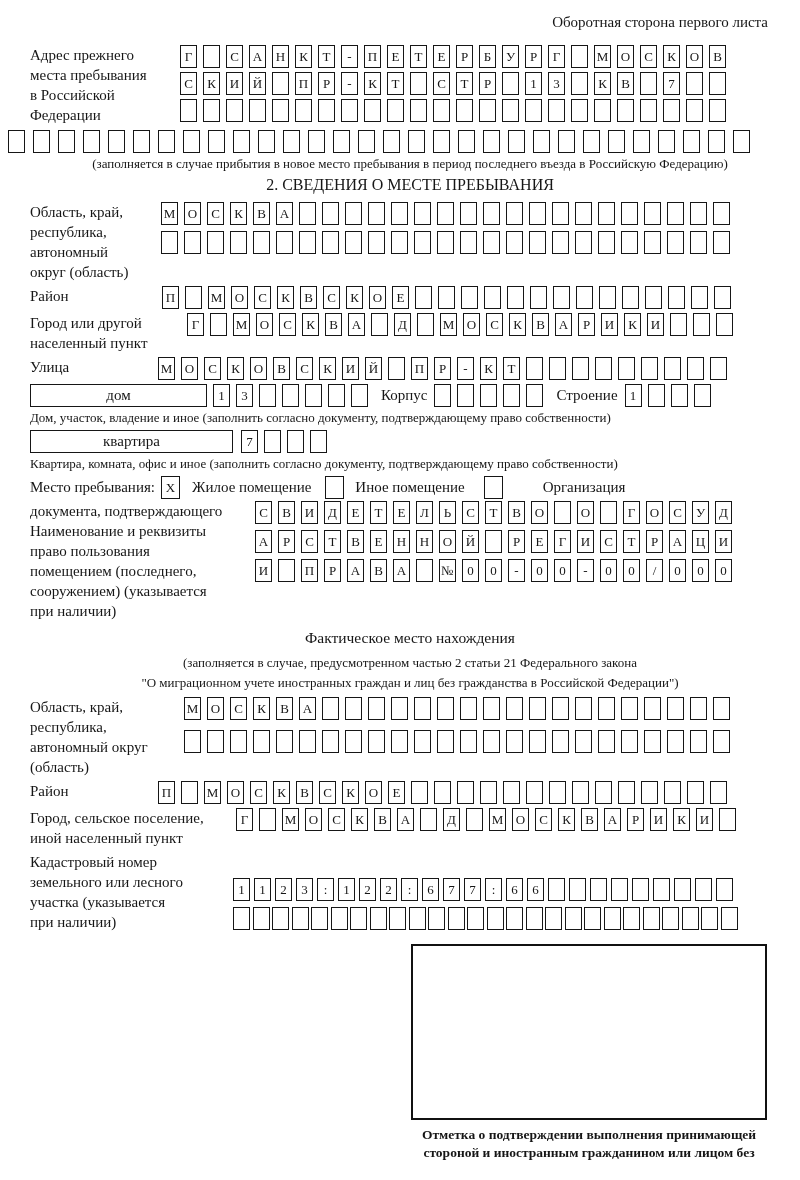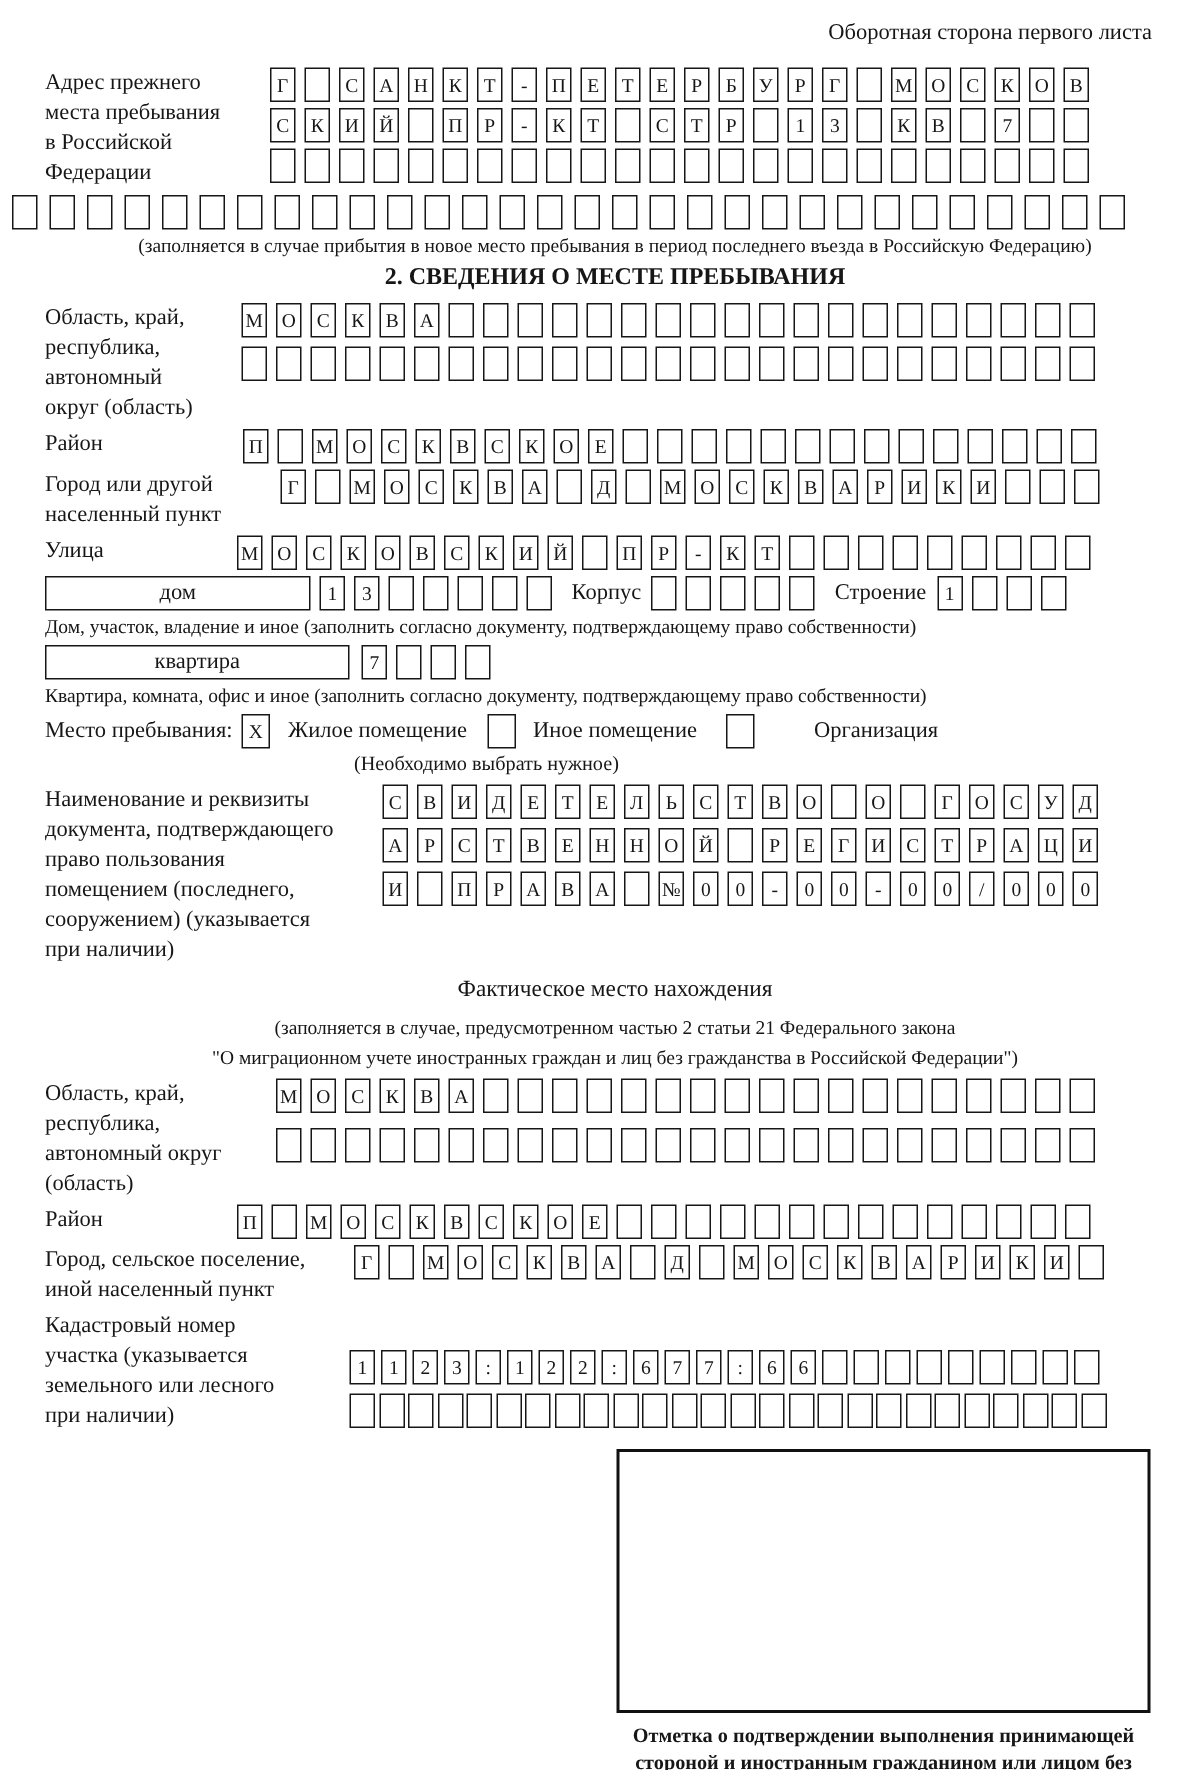--- a/index.html
+++ b/index.html
@@ -16,21 +16,21 @@
   .box{flex:0 0 auto;width:15px;height:21px;border:1.6px solid #161616;margin-right:6px;
        display:inline-flex;align-items:center;justify-content:center;font-size:13px;background:#fff}
   .g8 .box{margin-right:8px}
   .g4 .box{margin-right:4px}
   .g2 .box{margin-right:2.5px}
   .lw150{width:150px}.lw131{width:131px}.lw132{width:132px}.lw157{width:157px}
   .lw128{width:128px}.lw225{width:225px}.lw154{width:154px}.lw206{width:206px}.lw203{width:203px}
   .fullrow{margin:4px 0 3px -22px}
   .caption{font-size:13px;margin:1px 0 4px}
   .center{text-align:center}
-  .sect-title{text-align:center;font-weight:bold;font-size:16px;margin:2px 0 8px}
+  .sect-title{text-align:center;font-weight:normal;font-size:16px;margin:2px 0 8px}
   .sub-title{text-align:center;font-weight:normal;font-size:15.5px;margin:8px 0 8px}
   .inlinerow{display:flex;align-items:center;margin:1px 0 3px}
   .wbox{border:1.8px solid #161616;height:23px;display:flex;align-items:center;justify-content:center;font-size:15px;box-sizing:border-box}
   .wbox.dom{width:177px;margin-right:6px}
   .wbox.kv{width:203px;margin-right:8px}
   .ilabel{font-size:15px;padding:0 7px;white-space:nowrap}
   .stayrow{display:flex;align-items:center;margin:3px 0 2px;font-size:15px}
   .cbox{flex:0 0 auto;width:17px;height:21px;border:1.6px solid #161616;display:inline-flex;
         align-items:center;justify-content:center;font-size:13px}
   .stay-note{font-size:13.5px;margin:0 0 6px 206px}
@@ -372,26 +372,25 @@
 
   <div class="stayrow">
     <span>Место пребывания:</span>
     <span class="cbox" style="margin-left:6px">X</span>
     <span style="margin-left:12px">Жилое помещение</span>
     <span class="cbox" style="margin-left:14px"></span>
     <span style="margin-left:11px">Иное помещение</span>
     <span class="cbox" style="margin-left:19px"></span>
     <span style="margin-left:40px">Организация</span>
   </div>
-  <div class="stay-note">(Необходимо выбрать нужное)</div>
 
   <div class="field">
     <div class="flabel lw225">
+        <div>документа, подтверждающего</div>
         <div>Наименование и реквизиты</div>
-        <div>документа, подтверждающего</div>
         <div>право пользования</div>
         <div>помещением (последнего,</div>
         <div>сооружением) (указывается</div>
         <div>при наличии)</div>
       </div>
     <div class="rows vg6">
       <div class="boxrow">
           <span class="box">С</span>
           <span class="box">В</span>
           <span class="box">И</span>
@@ -588,22 +587,22 @@
         <span class="box">И</span>
         <span class="box">К</span>
         <span class="box">И</span>
         <span class="box"></span>
       </div>
   </div>
 
   <div class="field">
     <div class="flabel lw203">
         <div>Кадастровый номер</div>
+        <div>земельного или лесного</div>
         <div>участка (указывается</div>
-        <div>земельного или лесного</div>
         <div>при наличии)</div>
       </div>
     <div class="rows vg6 cad-rows">
       <div class="boxrow g4">
           <span class="box">1</span>
           <span class="box">1</span>
           <span class="box">2</span>
           <span class="box">3</span>
           <span class="box">:</span>
           <span class="box">1</span>

